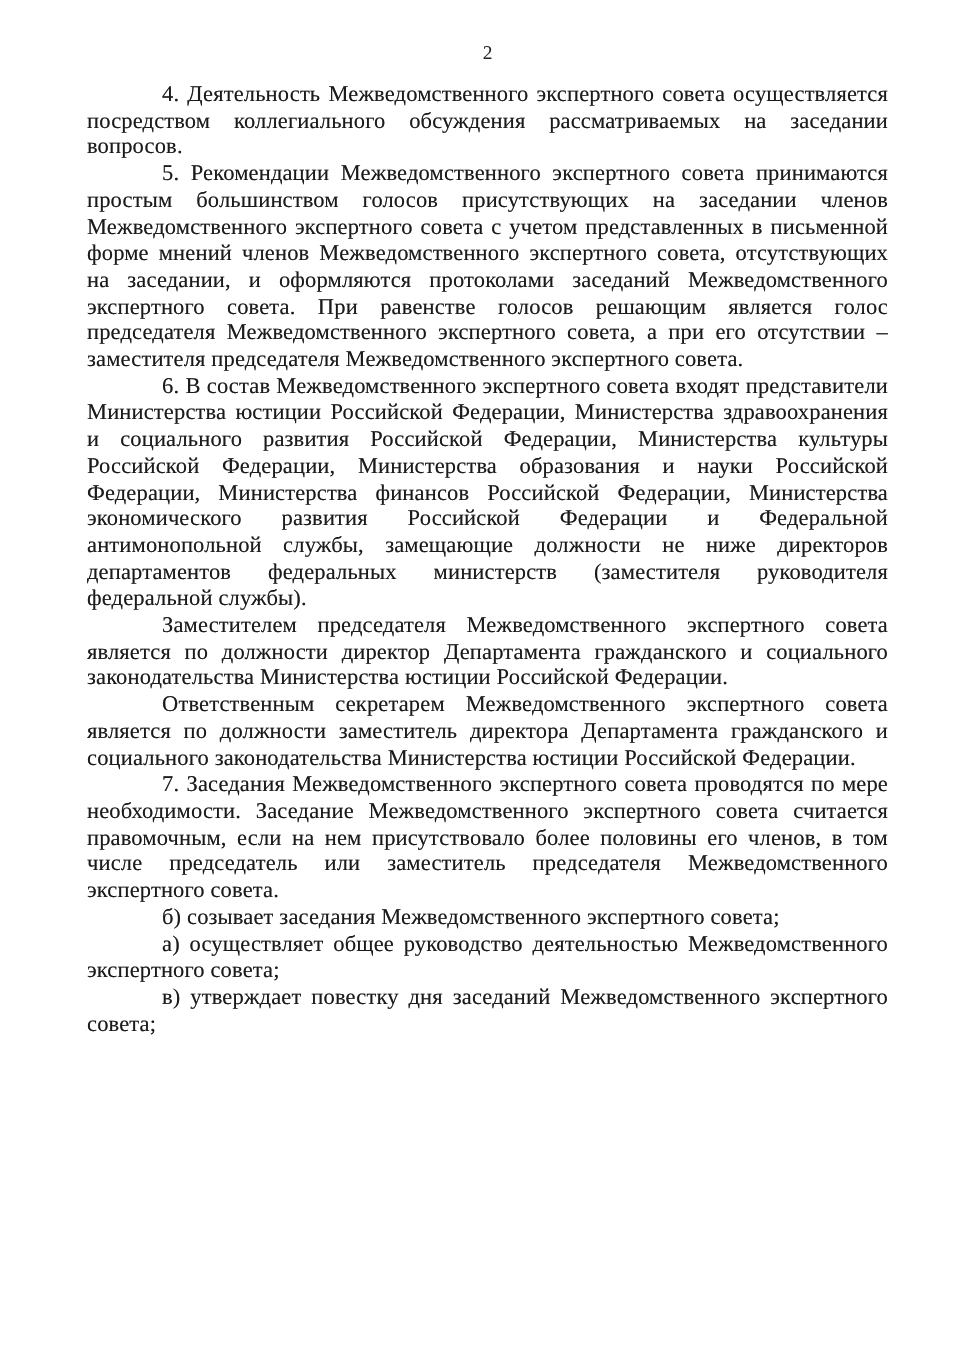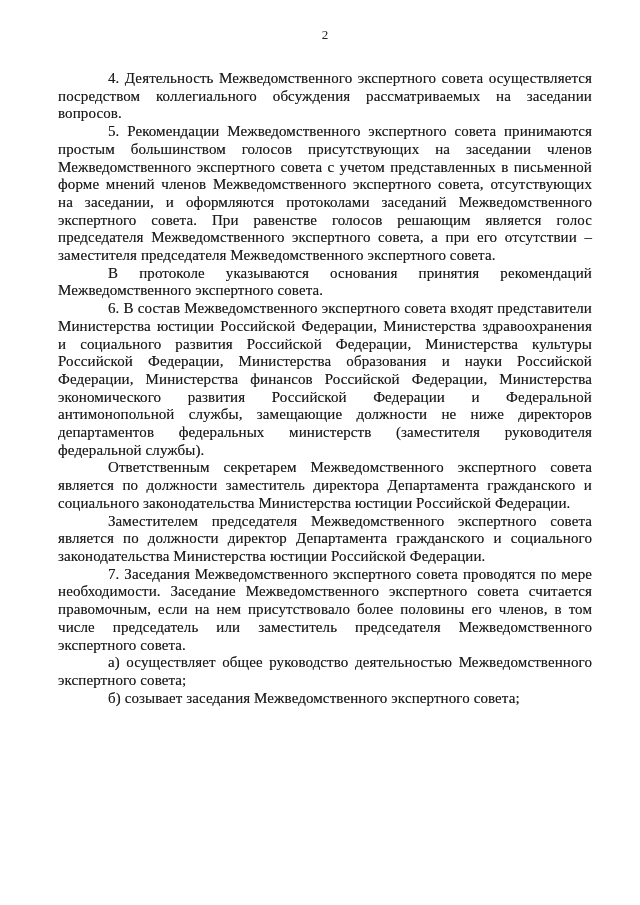--- a/index.html
+++ b/index.html
@@ -21,21 +21,21 @@
     top: 27px;
     left: 58px;
     width: 534px;
     text-align: center;
     font-size: 13px;
     line-height: 15px;
     color: #222222;
   }
   .body-text {
     position: absolute;
-    top: 70px;
+    top: 55px;
     left: 58px;
     width: 534px;
     text-align: justify;
     font-size: 15px;
     line-height: 17.7px;
     letter-spacing: 0.1px;
   }
   .body-text p {
     margin: 0;
     padding: 0;
@@ -46,21 +46,21 @@
 </style>
 </head>
 <body>
 
 <div class="page">
   <div class="page-number">2</div>
 
   <div class="body-text">
     <p>4. Деятельность Межведомственного экспертного совета осуществляется посредством коллегиального обсуждения рассматриваемых на заседании вопросов.</p>
     <p>5. Рекомендации Межведомственного экспертного совета принимаются простым большинством голосов присутствующих на заседании членов Межведомственного экспертного совета с учетом представленных в письменной форме мнений членов Межведомственного экспертного совета, отсутствующих на заседании, и оформляются протоколами заседаний Межведомственного экспертного совета. При равенстве голосов решающим является голос председателя Межведомственного экспертного совета, а при его отсутствии – заместителя председателя Межведомственного экспертного совета.</p>
-    <p>В протоколе указываются основания принятия рекомендаций Межведомственного экспертного совета.</p>
     <p>6. В состав Межведомственного экспертного совета входят представители Министерства юстиции Российской Федерации, Министерства здравоохранения и социального развития Российской Федерации, Министерства культуры Российской Федерации, Министерства образования и науки Российской Федерации, Министерства финансов Российской Федерации, Министерства экономического развития Российской Федерации и Федеральной антимонопольной службы, замещающие должности не ниже директоров департаментов федеральных министерств (заместителя руководителя федеральной службы).</p>
+    <p>Заместителем председателя Межведомственного экспертного совета является по должности директор Департамента гражданского и социального законодательства Министерства юстиции Российской Федерации.</p>
     <p>Ответственным секретарем Межведомственного экспертного совета является по должности заместитель директора Департамента гражданского и социального законодательства Министерства юстиции Российской Федерации.</p>
-    <p>Заместителем председателя Межведомственного экспертного совета является по должности директор Департамента гражданского и социального законодательства Министерства юстиции Российской Федерации.</p>
     <p>7. Заседания Межведомственного экспертного совета проводятся по мере необходимости. Заседание Межведомственного экспертного совета считается правомочным, если на нем присутствовало более половины его членов, в том числе председатель или заместитель председателя Межведомственного экспертного совета.</p>
+    <p>б) созывает заседания Межведомственного экспертного совета;</p>
     <p>а) осуществляет общее руководство деятельностью Межведомственного экспертного совета;</p>
-    <p>б) созывает заседания Межведомственного экспертного совета;</p>
+    <p>в) утверждает повестку дня заседаний Межведомственного экспертного совета;</p>
   </div>
 </div>
 
 </body></html>

